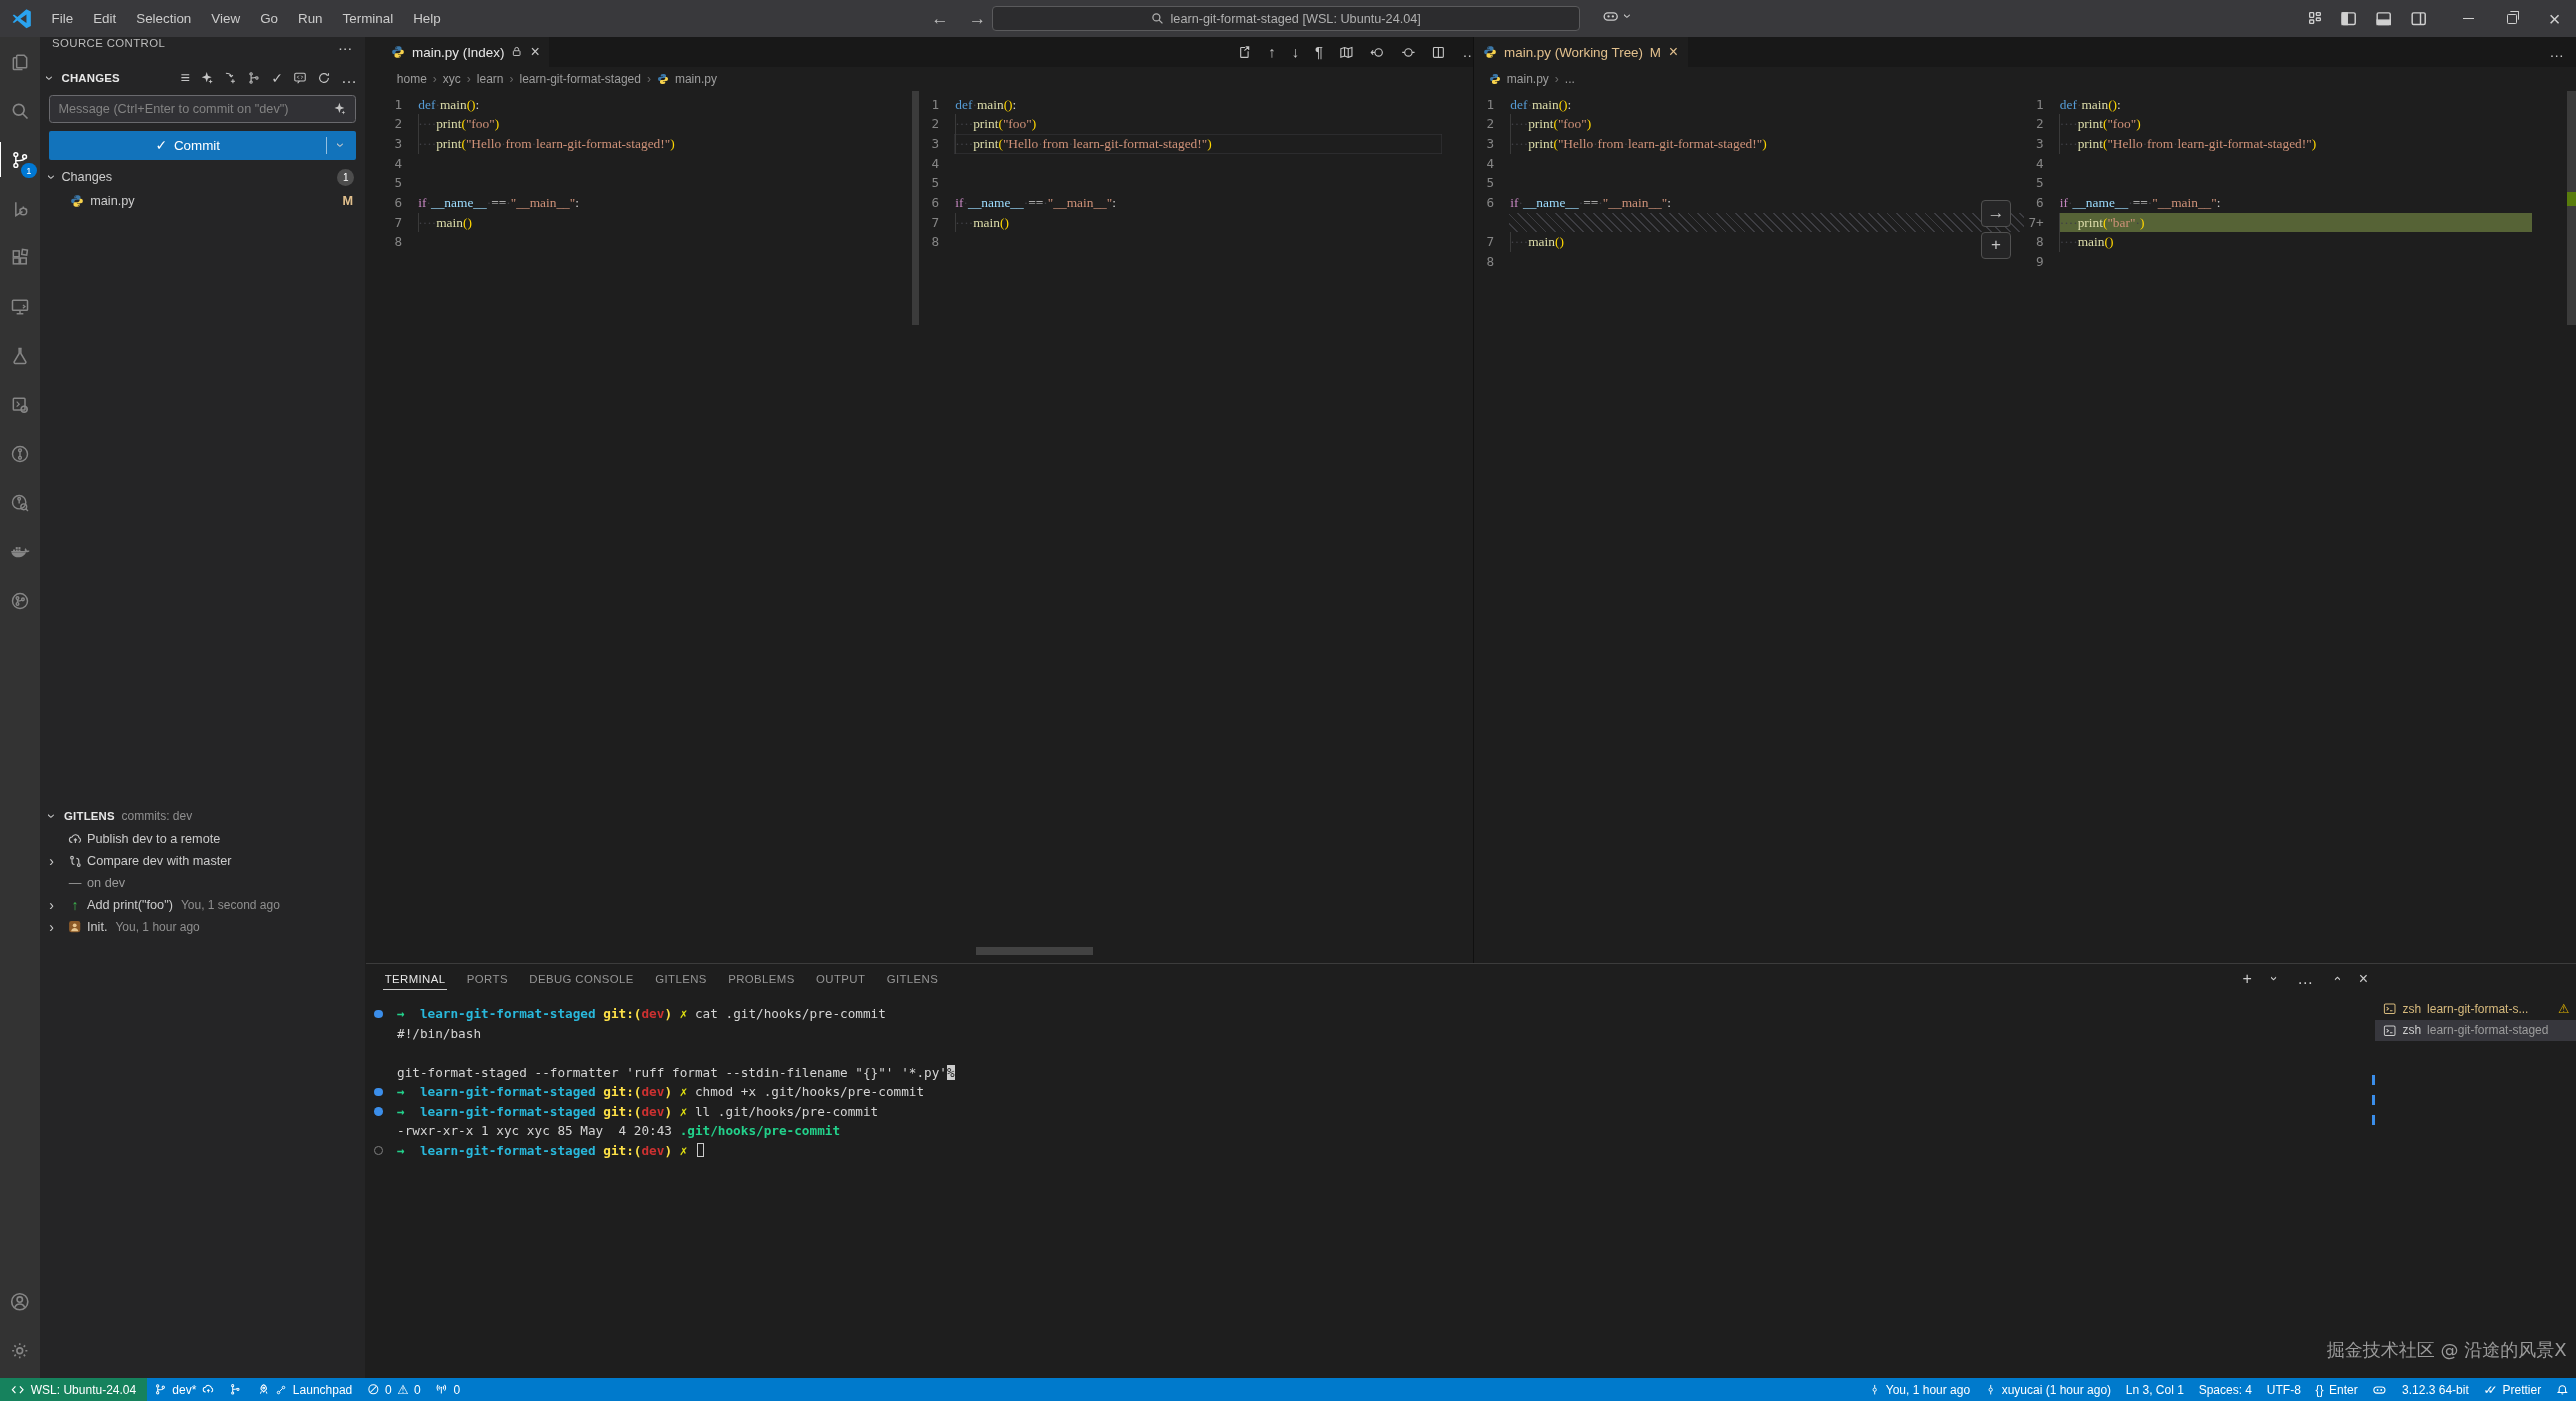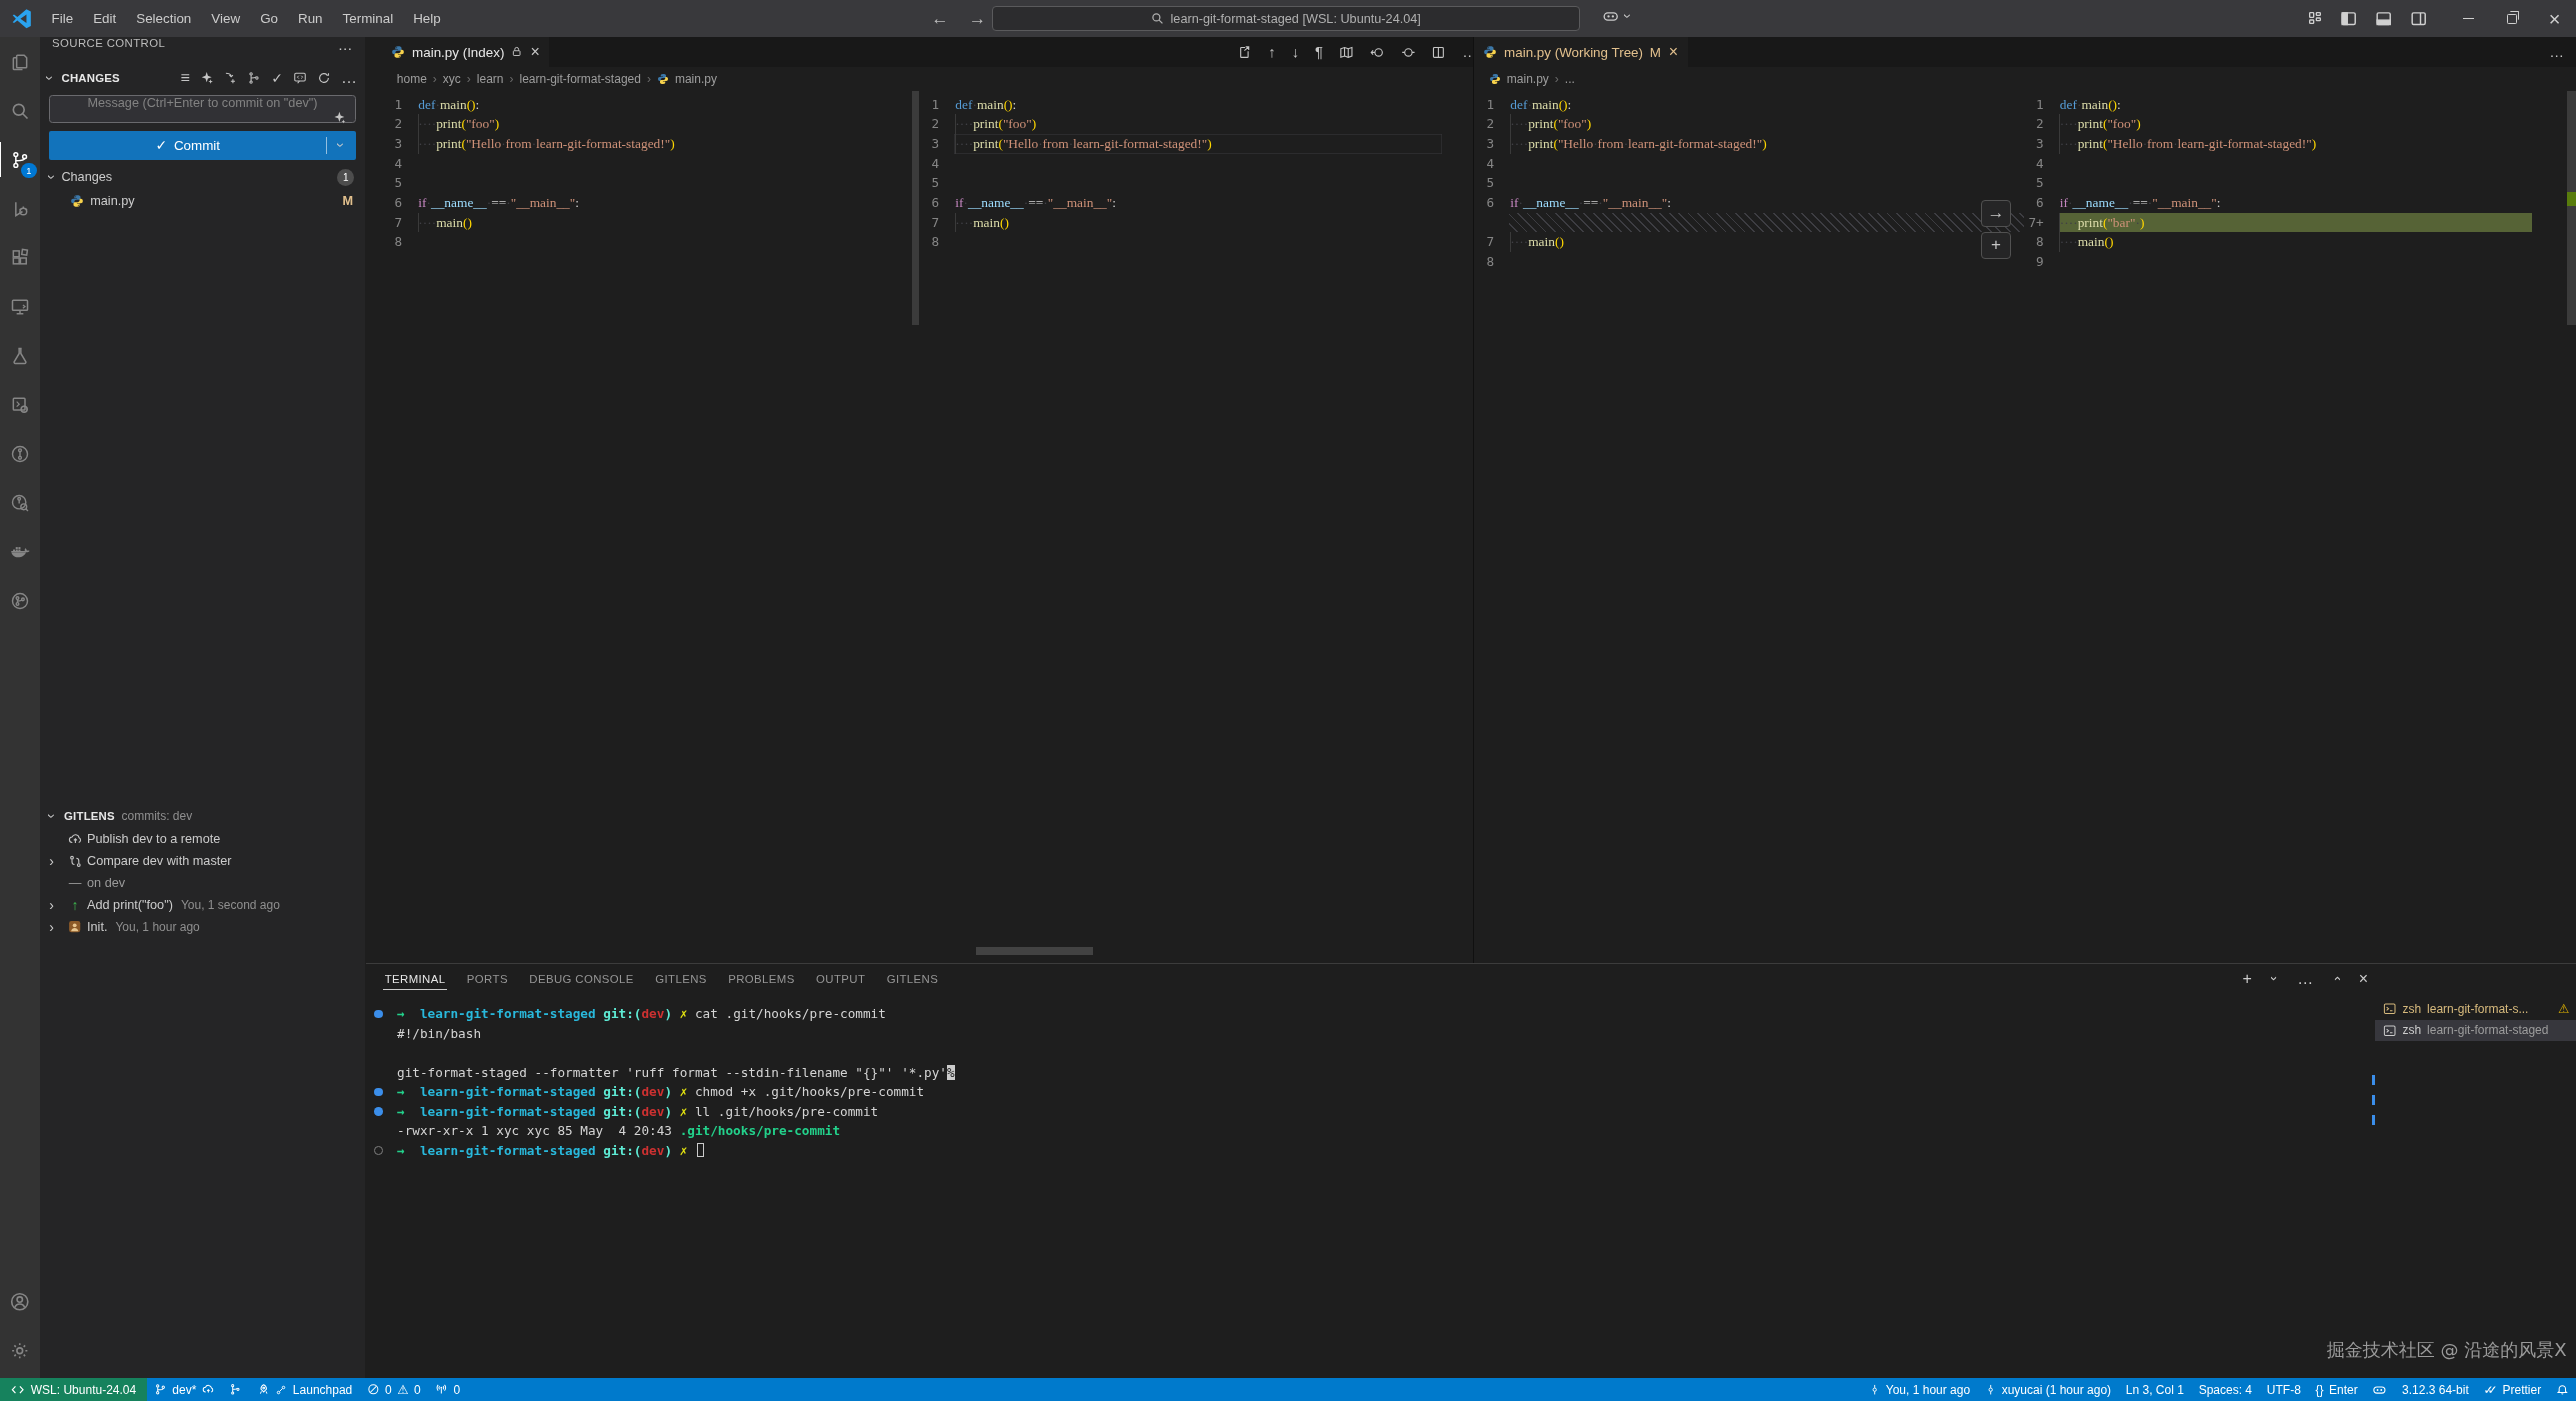--- a/index.html
+++ b/index.html
@@ -40,21 +40,21 @@
   
   #sidebar { position:absolute; left:40px; top:37px; width:325px; height:1341px; background:#252526; color:#cccccc; z-index:10;}
   .sb-title { height:28px; display:flex; padding:0 12px; font-size:11.4px; color:#bcbcbc; letter-spacing:0.4px;}
   .sb-title .more { margin-left:auto; font-size:14.8px; color:#cccccc; }
   .sec-header { height:25.5px; display:flex; align-items:center; gap:5.4px; padding:0 8px 0 5.4px; }
   .chev { display:inline-block; font-size:14px; color:#cccccc; width:10.7px; text-align:center; }
   .chev.down { transform:rotate(90deg); }
   .sec-title { font-weight:bold; font-size:11.4px; color:#e7e7e7; letter-spacing:0.2px; }
   .sec-icons { margin-left:auto; display:flex; gap:10px; align-items:center; color:#c5c5c5; font-size:13.4px;}
   .msg { margin:4px 9.4px 0 9.4px; height:28px; background:#313135; border:0.7px solid #6a6a6e; border-radius:3.4px;
-    display:flex; align-items:center; padding:0 8px; color:#828282; font-size:12.7px;flex-direction:column; }
+    display:flex; align-items:center; padding:0 8px; color:#828282; font-size:12.7px; }
   .msg .spark { margin-left:auto; }
   .commit { margin:8px 9.4px 5.4px 9.4px; height:29.5px; background:#1273bb; border-radius:2px; display:flex;
     align-items:stretch; color:#ffffff; font-size:13.4px; }
   .commit-main { flex:1; display:flex; align-items:center; justify-content:center; gap:6.7px; }
   .commit-drop { width:29.5px; display:flex; align-items:center; justify-content:center; border-left:0.7px solid rgba(255,255,255,.55); margin:6px 0; }
   .changes-hdr { height:24px; display:flex; align-items:center; gap:4px; padding-left:6.7px; font-size:12.7px; }
   .count-badge { margin-left:auto; margin-right:10.7px; background:#4d4d4d; min-width:17px; height:17px;
     border-radius:8.7px; font-size:10px; color:#fff; display:flex; align-items:center; justify-content:center; }
   .file-row { height:23.5px; display:flex; align-items:center; gap:6.7px; padding-left:29.5px; font-size:12.7px; color:#cccccc;}
   .m-badge { margin-left:auto; margin-right:12px; color:#e2c08d; font-weight:bold; font-size:12.7px; }
@@ -115,21 +115,21 @@
   .ptab.active::after { content:""; position:absolute; left:9.4px; right:9.4px; bottom:4px; height:0.7px; background:#cccccc; }
   .panel-actions { position:absolute; top:0; right:208px; height:29.5px; display:flex; align-items:center;
     gap:17.4px; color:#cccccc; font-size:16px; }
   .term-main { position:absolute; left:0; top:29.5px; right:201px; bottom:0; padding-top:10.7px;
     font-family:"DejaVu Sans Mono","DejaVu Sans",monospace; font-size:12.7px; color:#cccccc; }
   .tl { height:19.5px; line-height:19.5px; position:relative; padding-left:31px; white-space:pre; }
   .deco { position:absolute; left:8px; top:5.4px; width:8.7px; height:8.7px; border-radius:50%; }
   .deco.filled { background:#3b8eea; }
   .deco.open { border:1.3px solid #7f7f7f; }
   .tk-ar { color:#23d18b; font-weight:bold; } .tk-dir { color:#29b8db; font-weight:bold; }
-  .tk-gb { color:#5eead4; font-weight:bold;margin-top:8px; } .tk-gr { color:#cd3131; font-weight:bold; }
+  .tk-gb { color:#fde047; font-weight:bold;margin-top:8px; } .tk-gr { color:#cd3131; font-weight:bold; }
   .tk-yx { color:#e5e510; } .tk-pg { color:#23d18b; font-weight:bold; }
   .tk-iv { background:#cccccc; color:#1e1e1e; }
   .tcur { display:inline-block; width:7.4px; height:14px; border:1.3px solid #cccccc; vertical-align:-2px; margin-left:2px; }
   .term-ruler { position:absolute; right:0; top:0; bottom:0; width:3.4px; }
   .rtick { position:absolute; right:0; width:3.4px; height:10.7px; background:#3b8eea; }
   .term-list { position:absolute; top:34px; right:0; width:201px; bottom:0; }
   .trow { height:21.5px; display:flex; align-items:center; gap:6px; padding:0 6.7px 0 8px; font-size:12px; color:#cccccc; }
   .trow.warn { color:#d7ba7d; }
   .trow.warn .t-desc { color:#d7ba7d; }
   .trow.selected { background:#37373d; }

